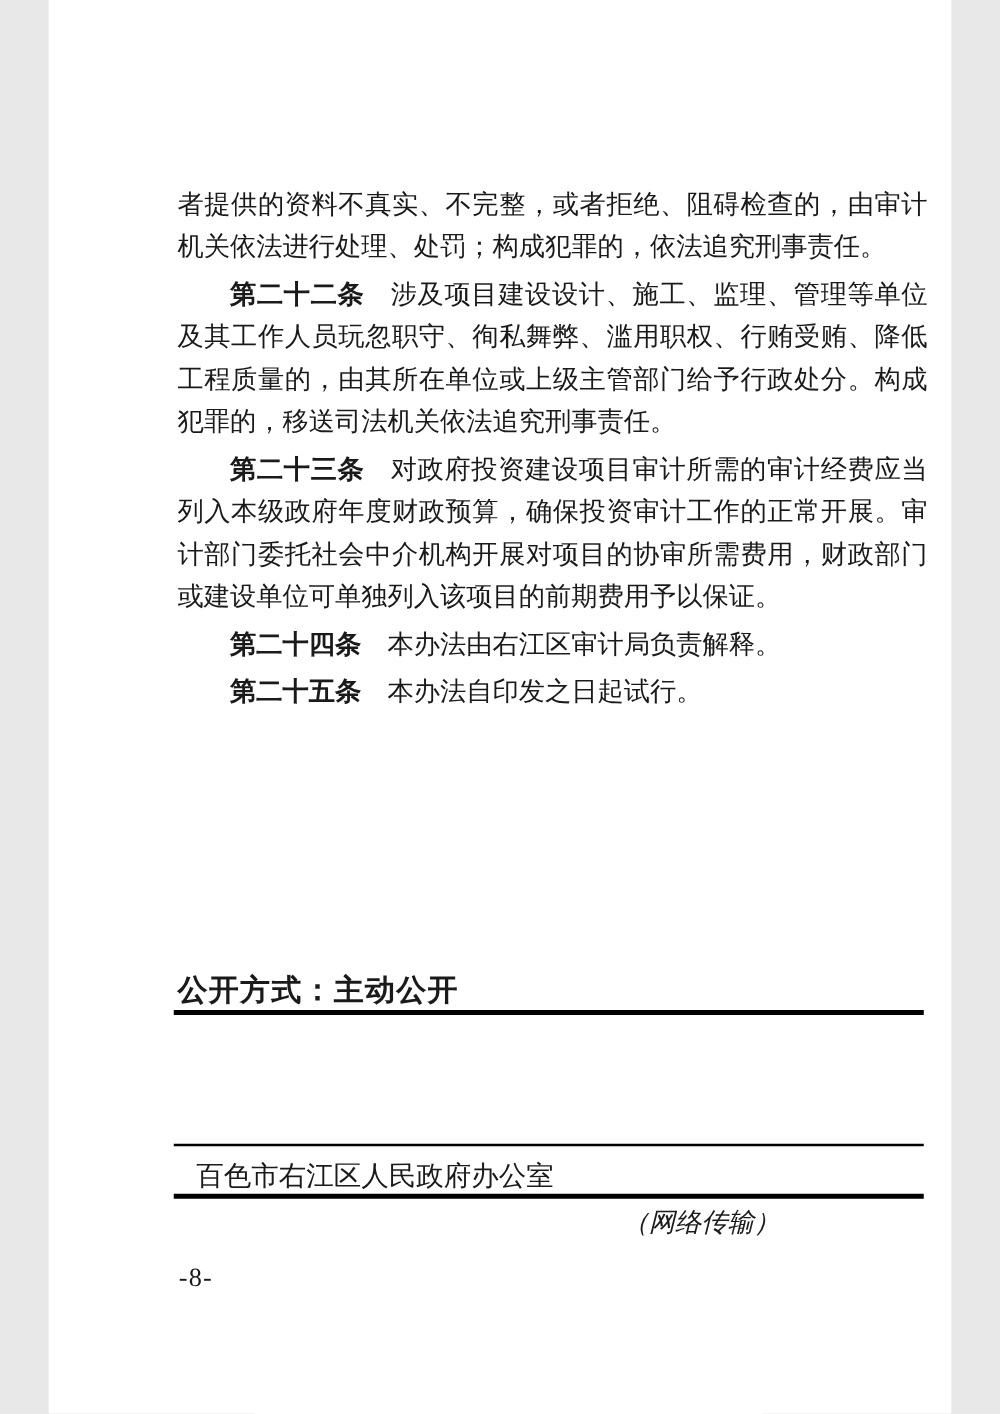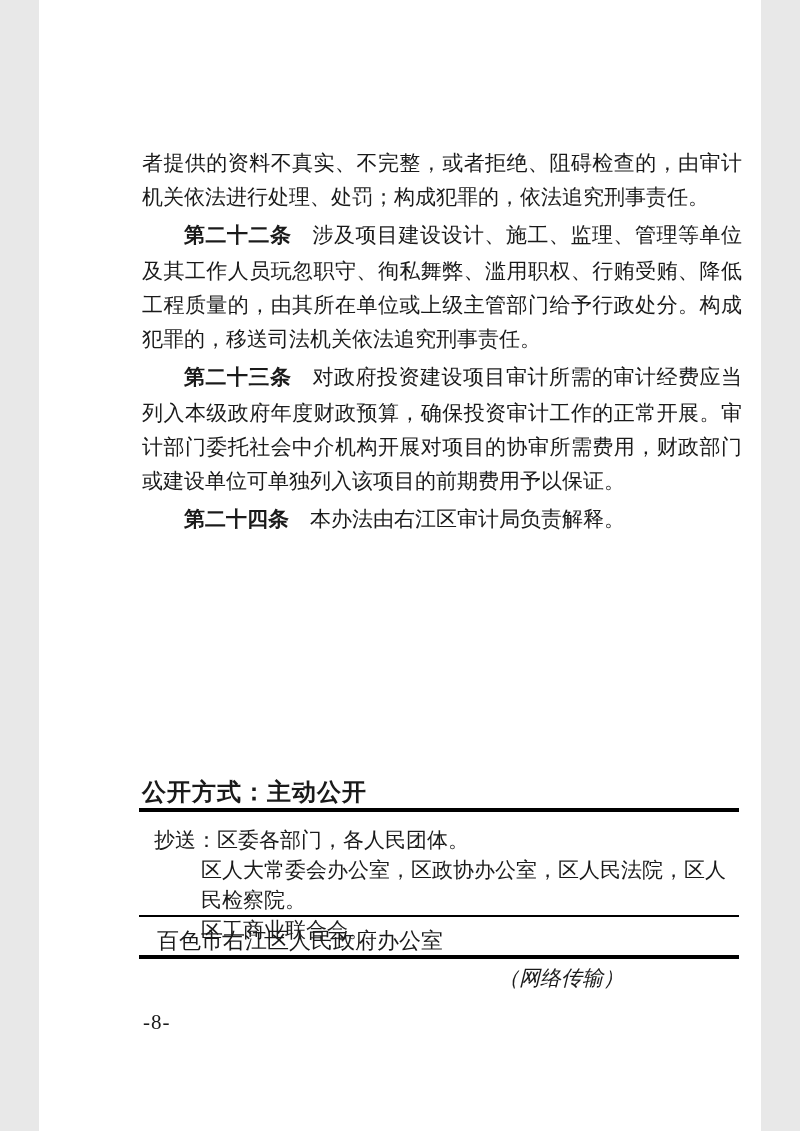--- a/index.html
+++ b/index.html
@@ -22,21 +22,21 @@
     width: 600px;
     font-size: 21px;
     line-height: 34px;
     text-align: justify;
     text-justify: inter-ideograph;
   }
   .para { margin: 0; }
   .para + .para { margin-top: 4px; }
   .para.indent { text-indent: 42px; }
   .art {
-    font-family: Liberation Mono, monospace;
+    font-family: Liberation Serif, serif;
     font-weight: bold;
     margin-right: 21px;
   }
   
   .publicity {
     position: absolute;
     left: 103px;
     top: 776px;
     font-family: Liberation Serif, serif;
     font-weight: bold;
@@ -99,31 +99,27 @@
 
   <div class="doc-body">
     <p class="para"><span>者提供的资料不真实、不完整，或者拒绝、阻碍检查的，由审计机关依法进行处理、处罚；构成犯罪的，依法追究刑事责任。</span></p>
 
     <p class="para indent"><b class="art">第二十二条</b><span>涉及项目建设设计、施工、监理、管理等单位及其工作人员玩忽职守、徇私舞弊、滥用职权、行贿受贿、降低工程质量的，由其所在单位或上级主管部门给予行政处分。构成犯罪的，移送司法机关依法追究刑事责任。</span></p>
 
     <p class="para indent"><b class="art">第二十三条</b><span>对政府投资建设项目审计所需的审计经费应当列入本级政府年度财政预算，确保投资审计工作的正常开展。审计部门委托社会中介机构开展对项目的协审所需费用，财政部门或建设单位可单独列入该项目的前期费用予以保证。</span></p>
 
     <p class="para indent"><b class="art">第二十四条</b><span>本办法由右江区审计局负责解释。</span></p>
 
+    <p class="para indent"><b class="art">第二十五条</b><span>本办法自印发之日起试行。</span></p>
   </div>
 
   <div class="publicity">公开方式：主动公开</div>
 
   <div class="rule rule-thick rule-1"></div>
 
-  <div class="cc-block">
-    <div><span>抄送：</span><span>区委各部门，各人民团体。</span></div>
-    <div class="cc-cont">区人大常委会办公室，区政协办公室，区人民法院，区人民检察院。</div>
-    <div class="cc-cont">区工商业联合会。</div>
-  </div>
 
   <div class="rule rule-thin rule-2"></div>
 
   <div class="issuer-row">
     <span>百色市右江区人民政府办公室</span>
   </div>
 
   <div class="rule rule-thick rule-3"></div>
 
   <div class="transmission">（网络传输）</div>

